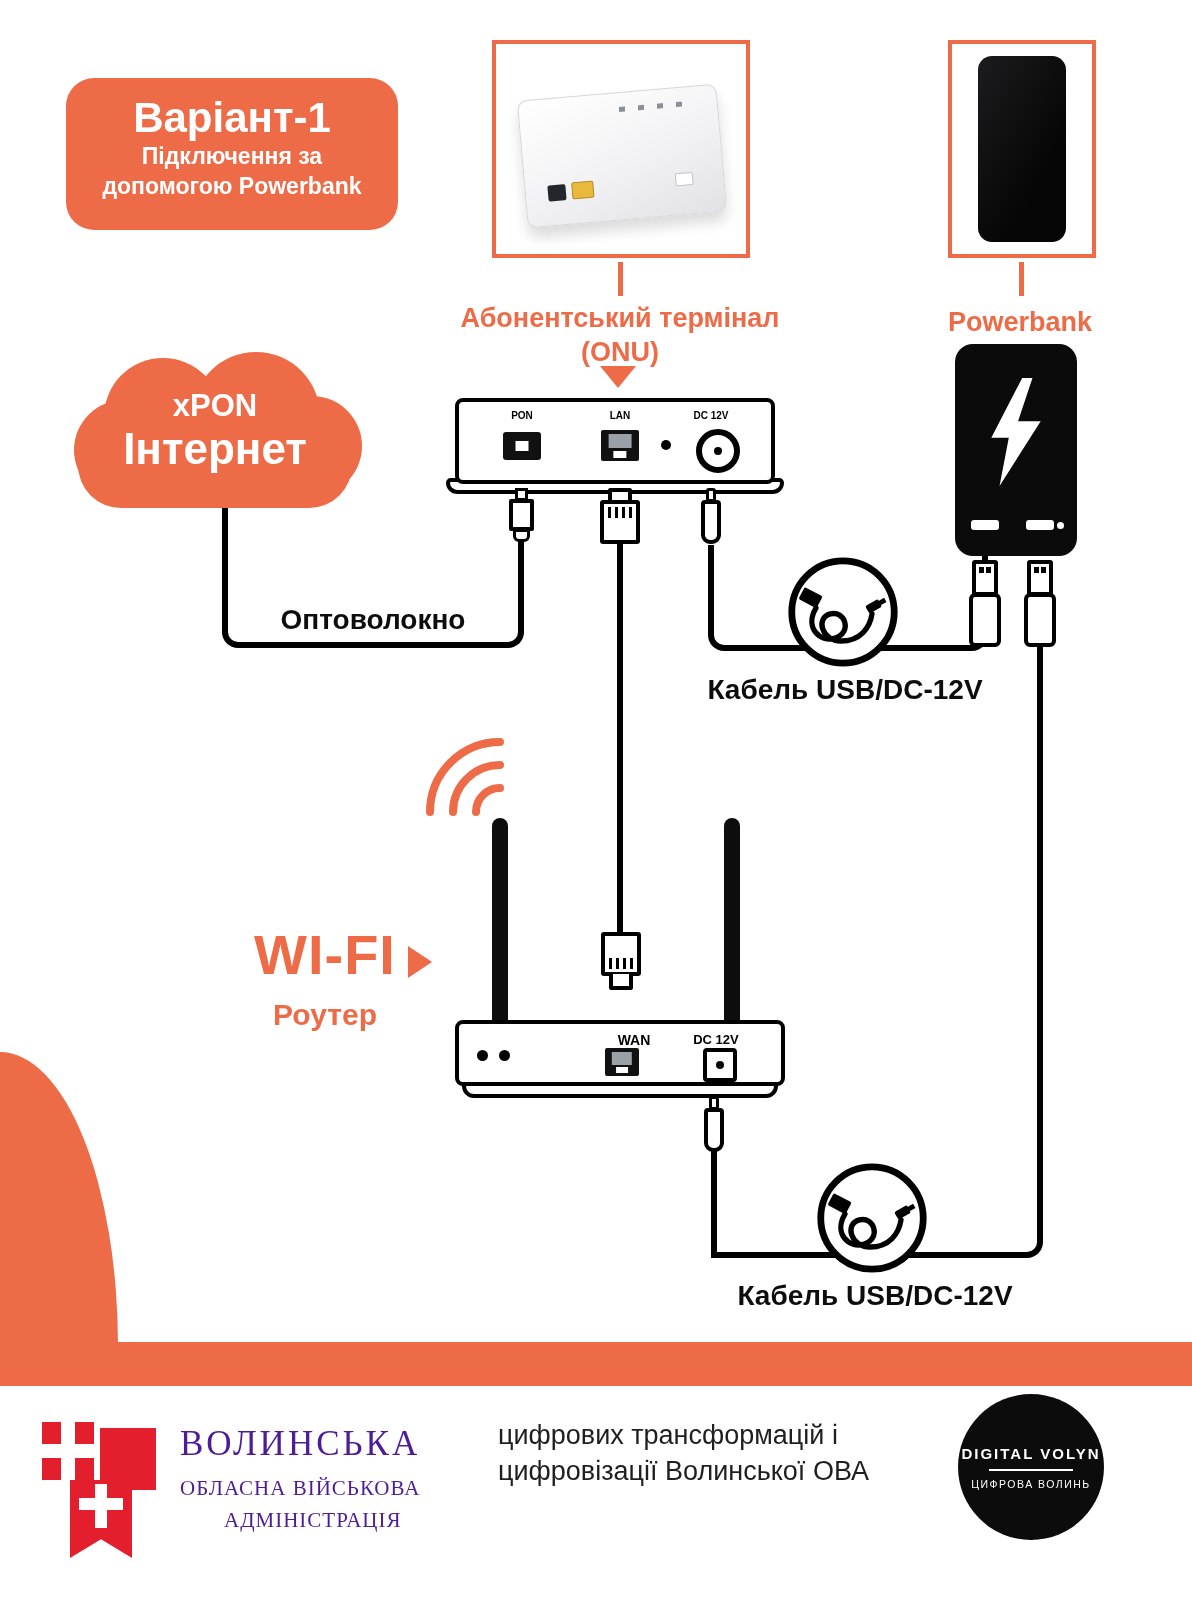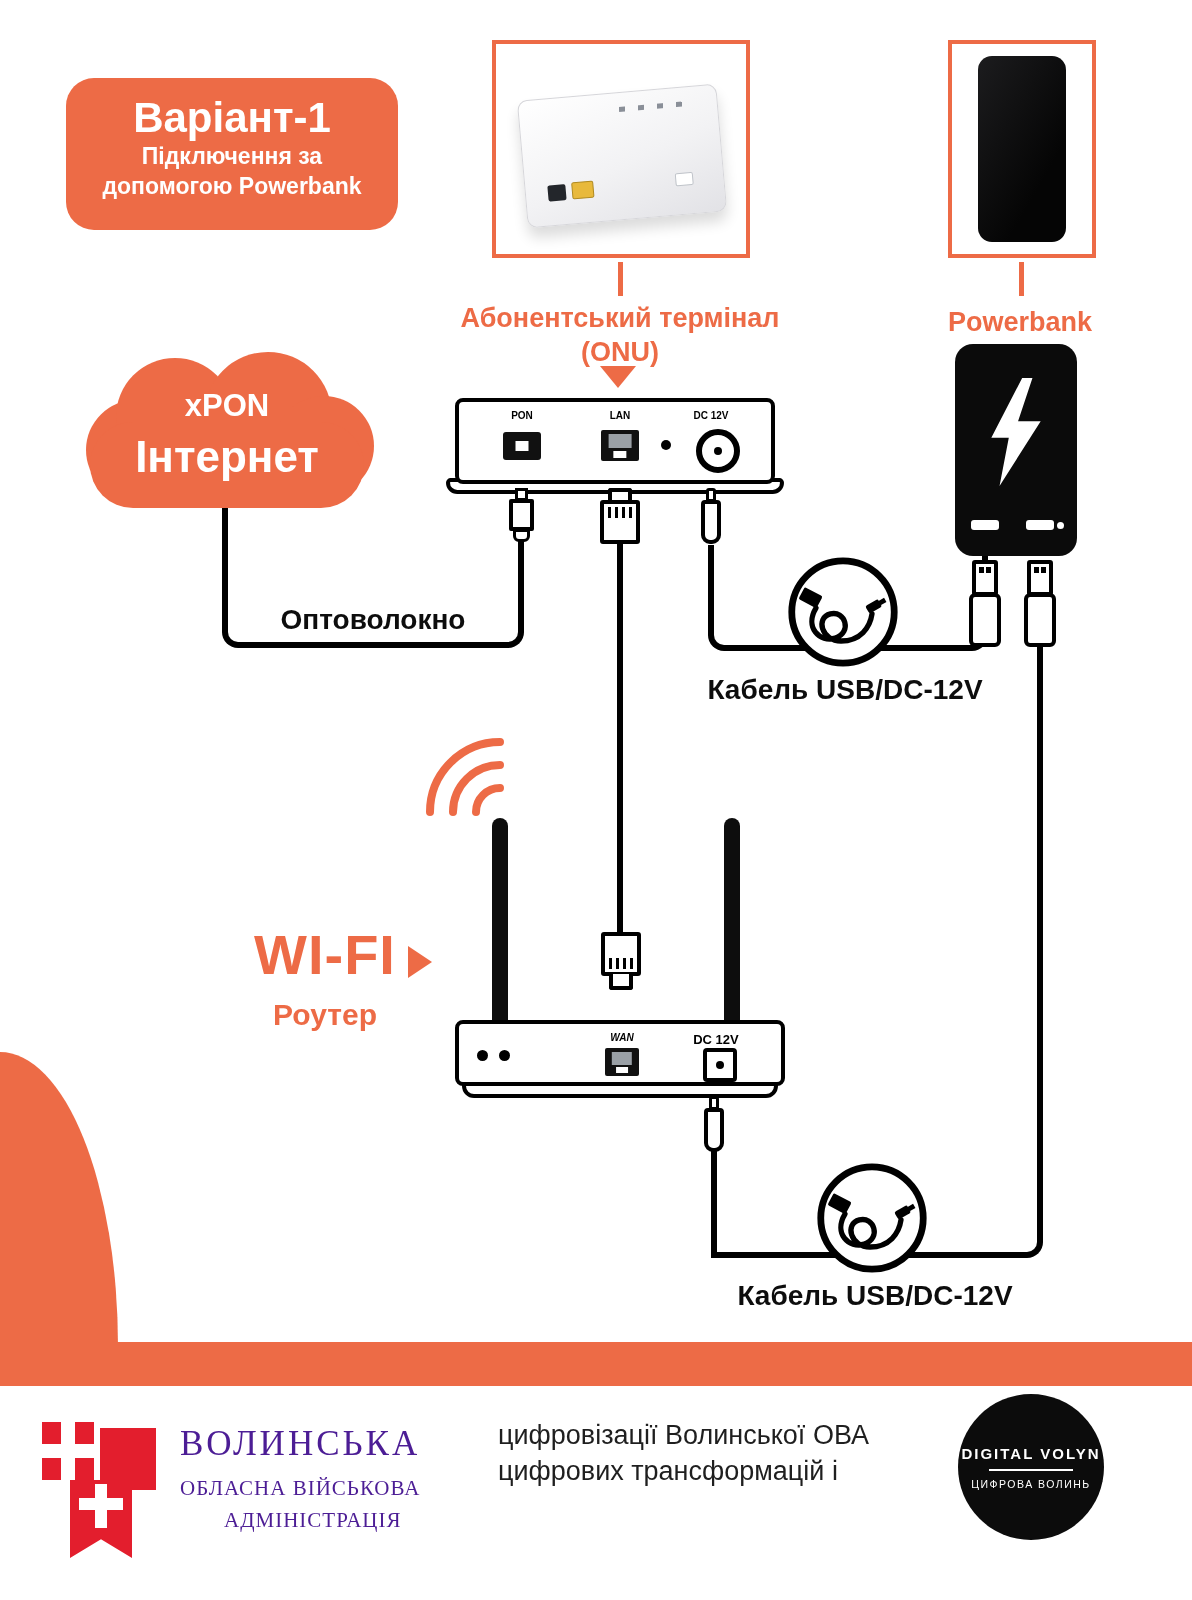--- a/index.html
+++ b/index.html
@@ -30,30 +30,30 @@
 
   .orange-link{width:5px;background:#ED6B46;}
   .caption{color:#ED6B46;font-weight:700;font-size:27px;text-align:center;line-height:1.25;}
 
   .tri-down{width:0;height:0;border-left:18px solid transparent;border-right:18px solid transparent;
             border-top:22px solid #ED6B46;}
   .tri-right{width:0;height:0;border-top:16px solid transparent;border-bottom:16px solid transparent;
              border-left:24px solid #ED6B46;}
 
   
-  .cloud{left:86px;top:352px;width:282px;height:160px;z-index:3;}
+  .cloud{left:74px;top:352px;width:282px;height:160px;z-index:3;}
   .cloud .puff{position:absolute;background:#ED6B46;border-radius:50%;}
   .puff1{left:0;top:48px;width:100px;height:100px;}
   .puff2{left:30px;top:6px;width:118px;height:118px;}
   .puff3{left:118px;top:0;width:128px;height:128px;}
   .puff4{left:188px;top:44px;width:100px;height:100px;}
   .cloud-base{position:absolute;left:4px;top:70px;width:274px;height:86px;background:#ED6B46;border-radius:44px;}
   .cloud-text{position:absolute;left:0;top:36px;width:100%;text-align:center;color:#fff;font-weight:700;}
   .cloud-line1{font-size:31px;}
-  .cloud-line2{font-size:44px;margin-top:8px;}
+  .cloud-line2{font-size:44px;margin-top:0;}
 
   
   .cable{z-index:1;}
   .fiber-u{left:222px;top:505px;width:302px;height:143px;border-left:6px solid #000;
            border-right:6px solid #000;border-bottom:6px solid #000;border-radius:0 0 16px 16px;}
   .lan-cable{left:617px;top:540px;width:6px;height:398px;background:#000;}
   .dc-u{left:708px;top:545px;width:280px;height:106px;border-left:6px solid #000;
         border-right:6px solid #000;border-bottom:6px solid #000;border-radius:0 0 16px 16px;}
   .pb-long{left:711px;top:646px;width:332px;height:612px;border-right:6px solid #000;
            border-bottom:6px solid #000;border-radius:0 0 16px 0;}
@@ -266,21 +266,21 @@
     <div class="rj-pins" style="bottom:3px;"></div>
   </div>
   <div class="rj-tab down abs" style="left:609px;top:974px;"></div>
 
   <div class="abs antenna" style="left:492px;top:818px;height:210px;"></div>
   <div class="abs antenna" style="left:724px;top:818px;height:210px;"></div>
   <div class="abs dev-base router-base"></div>
   <div class="abs dev-box router-box">
     <div class="small-dot" style="left:18px;top:26px;width:11px;height:11px;"></div>
     <div class="small-dot" style="left:40px;top:26px;width:11px;height:11px;"></div>
-    <div class="port-lbl" style="left:128px;width:70px;font-size:10px;font-style:italic;">WAN</div>
+    <div class="port-lbl" style="left:140px;width:70px;font-size:14px;">WAN</div>
     <div class="port-lbl" style="left:222px;width:70px;font-size:13px;">DC 12V</div>
     <div class="rj-port router-rj"></div>
     <div class="dc-square"></div>
   </div>
 
   <div class="abs plug dc-tip" style="left:709px;top:1096px;"></div>
   <div class="abs plug dc-body" style="left:704px;top:1108px;"></div>
 
   <svg class="abs coil" style="left:814px;top:1160px;" viewBox="0 0 120 120">
     <circle cx="60" cy="60" r="53" fill="#fff" stroke="#000" stroke-width="7"></circle>
@@ -297,22 +297,22 @@
     <div class="emb emb-c"></div>
   </div>
 
   <div class="abs org-text">
     <div class="org-l1">ВОЛИНСЬКА</div>
     <div class="org-l2">ОБЛАСНА ВІЙСЬКОВА</div>
     <div class="org-l3">АДМІНІСТРАЦІЯ</div>
   </div>
 
   <div class="abs dept-text">
+    <div>цифрових трансформацій і</div>
     <div>цифровізації Волинської ОВА</div>
-    <div>цифрових трансформацій і</div>
   </div>
 
   <div class="abs badge">
     <div class="badge-l1">DIGITAL VOLYN</div>
     <div class="badge-rule"></div>
     <div class="badge-l2">ЦИФРОВА ВОЛИНЬ</div>
   </div>
 
 </div>
 

